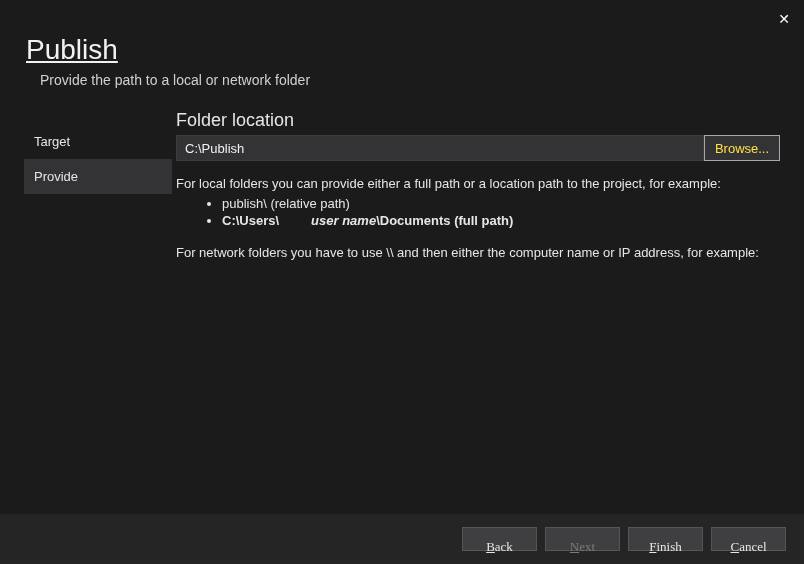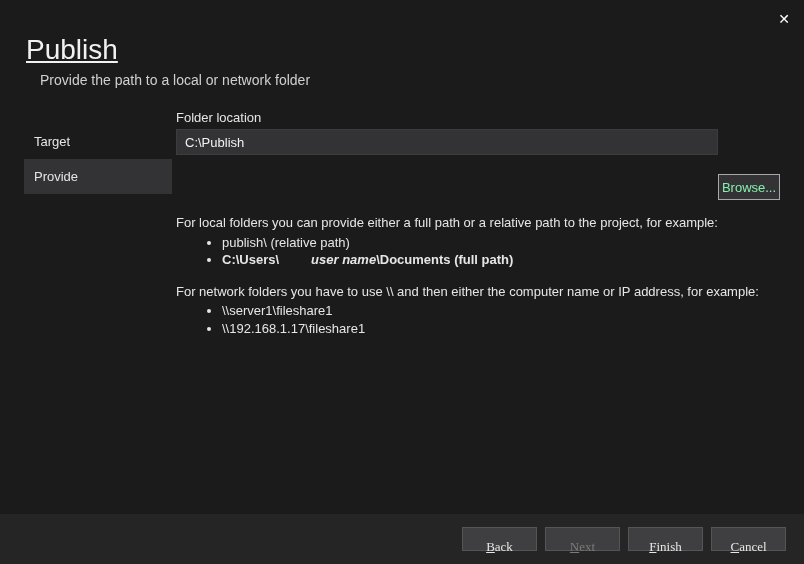--- a/index.html
+++ b/index.html
@@ -53,49 +53,48 @@
     cursor: pointer;
   }
   .step.active {
     background: #333335;
   }
   .content {
     flex: 1;
     padding-left: 4px;
   }
   .field-label {
-    font-size: 13px;
+    font-size: 18px;
     color: #e6e6e6;
     margin-bottom: 4px;
   }
   .field-row {
     display: flex;
     margin-bottom: 14px;
   }
   .path-input {
     flex: 1;
     height: 26px;
     background: #333335;
     border: 1px solid #3c3c3e;
     color: #f1f1f1;
     font-family: inherit;
     font-size: 13px;
     padding: 0 8px;
     outline: none;
   }
   .browse-btn {
-    width: 62px;
+    width: 76px;
     height: 26px;
     background: #333335;
     border: 1px solid #a8a8aa;
-    color: #86efac;
+    color: #fde047;
     font-family: inherit;
     font-size: 13px;
     cursor: pointer;
-    margin-top: 45px;
   }
   .help p {
     font-size: 13px;
     color: #e6e6e6;
     line-height: 1.35;
   }
   .help ul {
     margin: 2px 0 14px 46px;
     padding: 0;
   }
@@ -153,32 +152,28 @@
   </div>
 
   <div class="content">
     <div class="field-label">Folder location</div>
     <div class="field-row">
       <input class="path-input" type="text" value="C:\Publish" style="">
       <button class="browse-btn">Browse...</button>
     </div>
 
     <div class="help">
-      <p>For local folders you can provide either a full path or a relative path to the project, for example:</p>
+      <p>For local folders you can provide either a full path or a location path to the project, for example:</p>
       <ul>
         <li>publish\ (relative path)</li>
         <li class="bullet-bold">
           <b>C:\Users\</b><i>user name</i><b>\Documents (full path)</b>
         </li>
       </ul>
       <p>For network folders you have to use \\ and then either the computer name or IP address, for example:</p>
-      <ul>
-        <li>\\server1\fileshare1</li>
-        <li>\\192.168.1.17\fileshare1</li>
-      </ul>
     </div>
   </div>
 </div>
 
 <div class="footer">
   <button class="wiz-btn"><span class="uline">B</span><span>ack</span></button>
   <button class="wiz-btn" disabled=""><span class="uline">N</span><span>ext</span></button>
   <button class="wiz-btn"><span class="uline">F</span><span>inish</span></button>
   <button class="wiz-btn"><span class="uline">C</span><span>ancel</span></button>
 </div>

